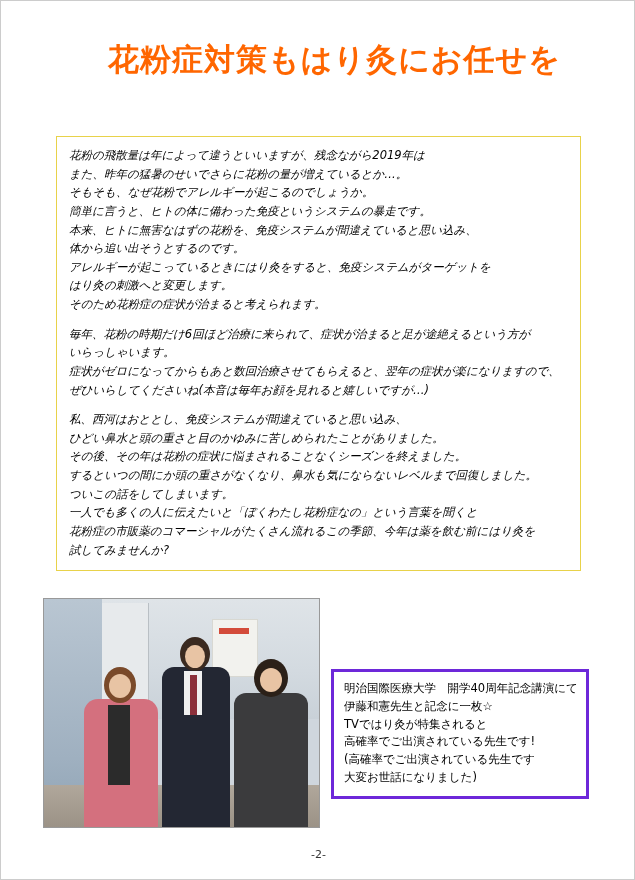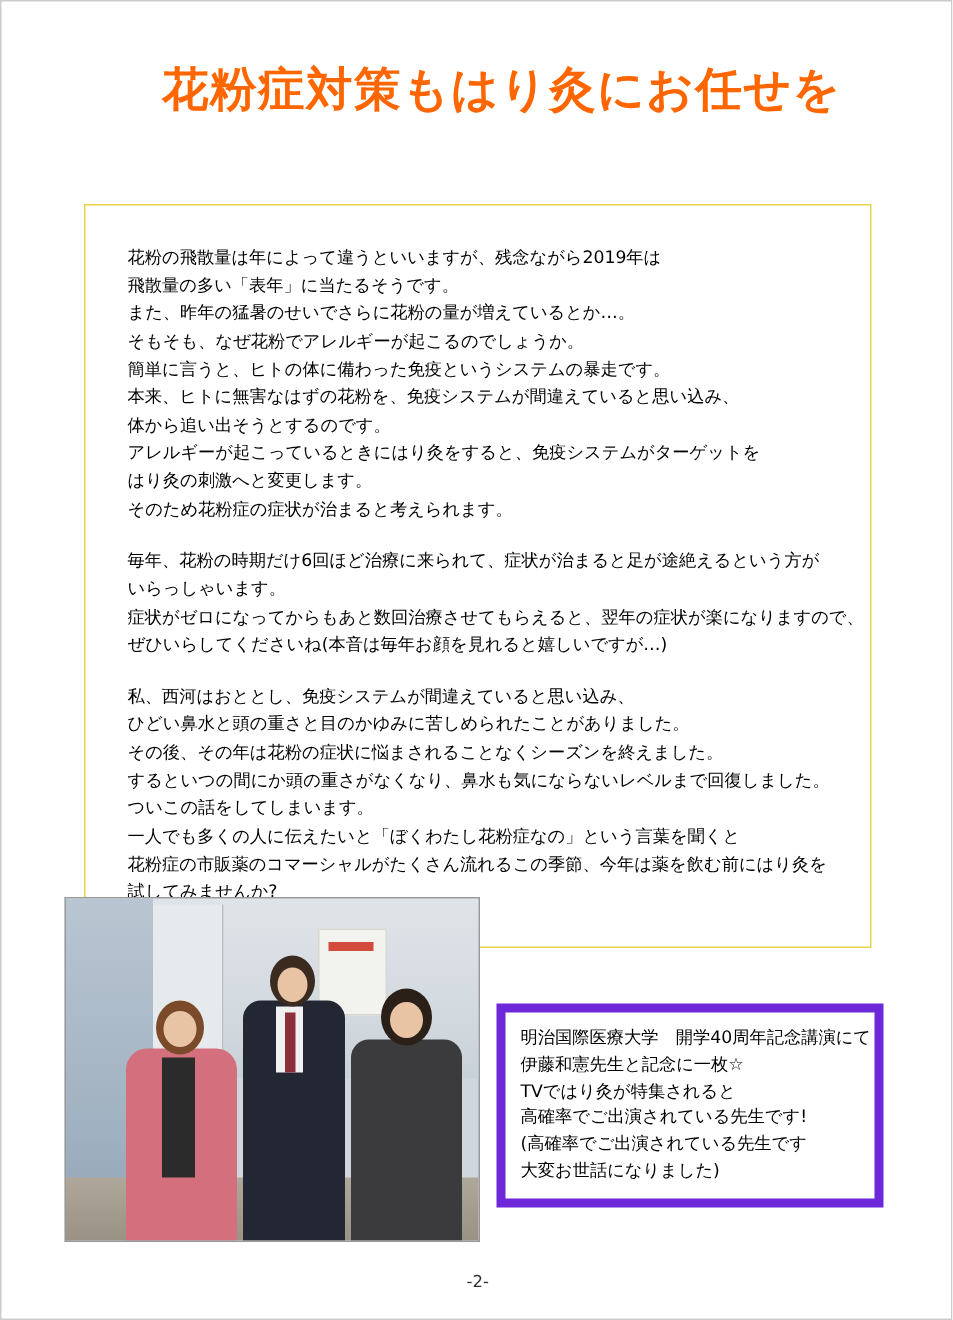--- a/index.html
+++ b/index.html
@@ -44,21 +44,22 @@
     top: 135px;
     width: 525px;
     box-sizing: border-box;
     border: 1px solid #e8d24a;
     padding: 9px 12px 11px 12px;
   }
   .para {
     font-size: 11.5px;
     line-height: 1.62;
     color: #000000;
-    margin: 16px;
+    margin: 0;
+    font-style: italic;
   }
   .para + .para {
     margin-top: 11px;
   }
   .para .line {
     display: block;
     white-space: nowrap;
   }
 
   
@@ -127,21 +128,21 @@
   .photo .p-right .face { position:absolute; left:30px; top:9px; width:22px; height:24px; border-radius:50%; background:#e8c4a4; }
   .photo .p-right .body { position:absolute; left:4px; top:34px; width:74px; height:134px; background:#3b3b3d; border-radius:12px 12px 0 0; }
 
   
   .caption-box {
     position: absolute;
     left: 330px;
     top: 668px;
     width: 258px;
     box-sizing: border-box;
-    border: 6px solid #6d28d9;
+    border: 3px solid #6d28d9;
     padding: 8px 10px 9px 10px;
   }
   .caption-box .line {
     display: block;
     font-size: 11.5px;
     line-height: 1.55;
     color: #000000;
     white-space: nowrap;
   }
 
@@ -160,21 +161,20 @@
 <body>
 
 <div class="page">
 
   <div class="title">花粉症対策もはり灸にお任せを</div>
 
   <div class="body-box">
 
     <p class="para">
       <span class="line">花粉の飛散量は年によって違うといいますが、残念ながら2019年は</span>
-      <span class="line">飛散量の多い「表年」に当たるそうです。</span>
       <span class="line">また、昨年の猛暑のせいでさらに花粉の量が増えているとか…。</span>
       <span class="line">そもそも、なぜ花粉でアレルギーが起こるのでしょうか。</span>
       <span class="line">簡単に言うと、ヒトの体に備わった免疫というシステムの暴走です。</span>
       <span class="line">本来、ヒトに無害なはずの花粉を、免疫システムが間違えていると思い込み、</span>
       <span class="line">体から追い出そうとするのです。</span>
       <span class="line">アレルギーが起こっているときにはり灸をすると、免疫システムがターゲットを</span>
       <span class="line">はり灸の刺激へと変更します。</span>
       <span class="line">そのため花粉症の症状が治まると考えられます。</span>
     </p>
 

